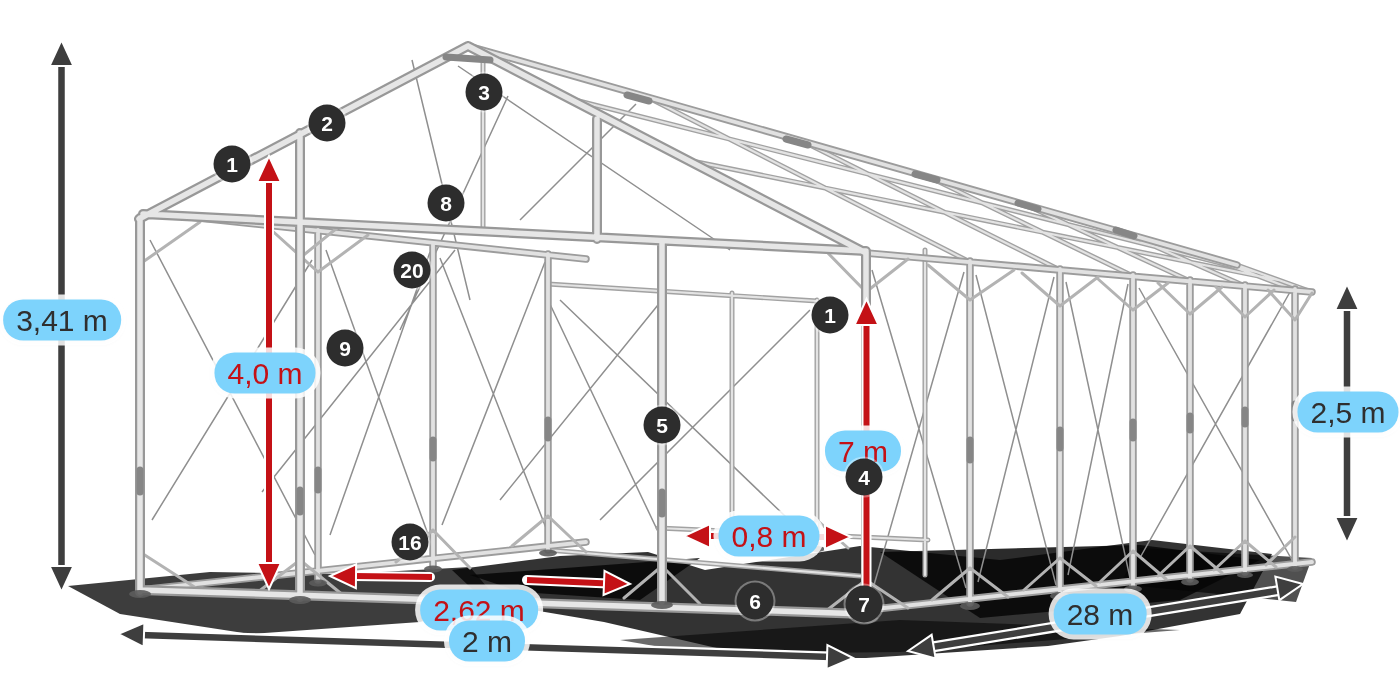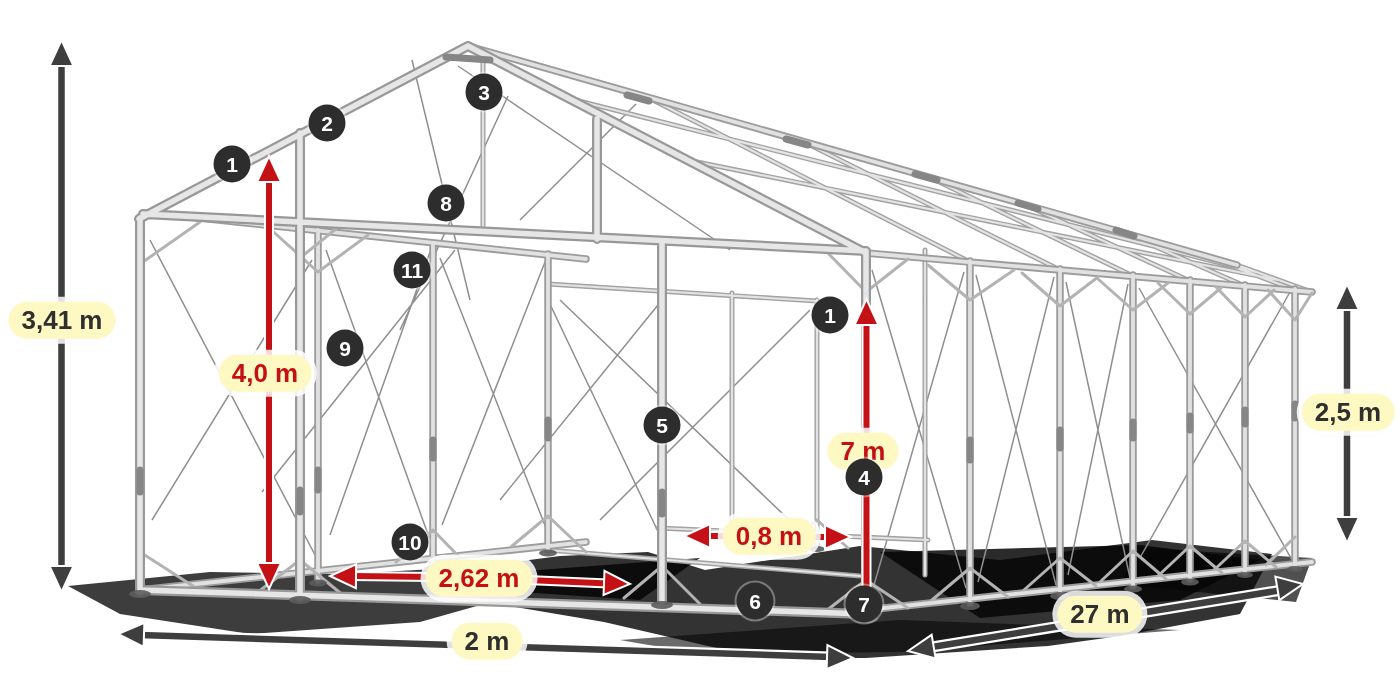--- a/index.html
+++ b/index.html
@@ -1,20 +1,20 @@
 <!DOCTYPE html>
 <html><head>
 <meta charset="utf-8">
 <style>
   html,body{margin:0;padding:0;background:#ffffff;}
   #stage{position:relative;width:1400px;height:700px;overflow:hidden;background:#ffffff;
          font-family:"Liberation Sans",sans-serif;}
   #stage svg{position:absolute;left:0;top:0;}
-  .pill{position:absolute;transform:translate(-50%,-50%);background:#fef9c3;border-radius:20px;
-        padding:4px 13px;font-weight:700;font-size:26px;line-height:1.1;white-space:nowrap;
+  .pill{position:absolute;transform:translate(-50%,-50%);background:#7dd3fc;border-radius:20px;
+        padding:4px 13px;font-weight:400;font-size:30px;line-height:1.1;white-space:nowrap;
         box-shadow:0 0 0 5px rgba(255,255,255,.85),0 1px 6px rgba(0,0,0,.12);z-index:3;}
   .pill.red{color:#c41116;}
   .pill.dark{color:#2f2f2f;}
   .marker{position:absolute;transform:translate(-50%,-50%);width:37px;height:37px;border-radius:50%;
           background:#2d2d2d;color:#ffffff;font-weight:700;font-size:21px;display:flex;
           align-items:center;justify-content:center;z-index:4;
           box-shadow:0 0 0 2px rgba(255,255,255,.35);}
 </style>
 </head>
 <body>
@@ -167,30 +167,30 @@
       <polygon points="0,0 -26,-12 -26,12" transform="translate(630,584) rotate(2.3)"></polygon>
     </g>
   </g>
 </svg>
 
   <div class="pill dark" style="left:62px;top:320px">3,41 m</div>
   <div class="pill red" style="left:265px;top:373px">4,0 m</div>
   <div class="pill dark" style="left:1348px;top:412px">2,5 m</div>
   <div class="pill red" style="left:863px;top:451px">7 m</div>
   <div class="pill red" style="left:769px;top:536px">0,8 m</div>
-  <div class="pill red" style="left:479px;top:578px">2,62 m</div>
+  <div class="pill red" style="left:479px;top:610px">2,62 m</div>
   <div class="pill dark" style="left:487px;top:641px">2 m</div>
-  <div class="pill dark" style="left:1100px;top:614px">27 m</div>
+  <div class="pill dark" style="left:1100px;top:614px">28 m</div>
 
   <div class="marker" style="left:232px;top:164px">1</div>
   <div class="marker" style="left:327px;top:123px">2</div>
   <div class="marker" style="left:484px;top:92px">3</div>
   <div class="marker" style="left:864px;top:477px">4</div>
   <div class="marker" style="left:662px;top:425px">5</div>
   <div class="marker" style="left:755px;top:601px">6</div>
   <div class="marker" style="left:864px;top:604px">7</div>
   <div class="marker" style="left:446px;top:203px">8</div>
   <div class="marker" style="left:345px;top:348px">9</div>
-  <div class="marker" style="left:410px;top:542px">10</div>
-  <div class="marker" style="left:412px;top:270px">11</div>
+  <div class="marker" style="left:410px;top:542px">16</div>
+  <div class="marker" style="left:412px;top:270px">20</div>
   <div class="marker" style="left:830px;top:315px">1</div>
 
 </div>
 
 </body></html>

